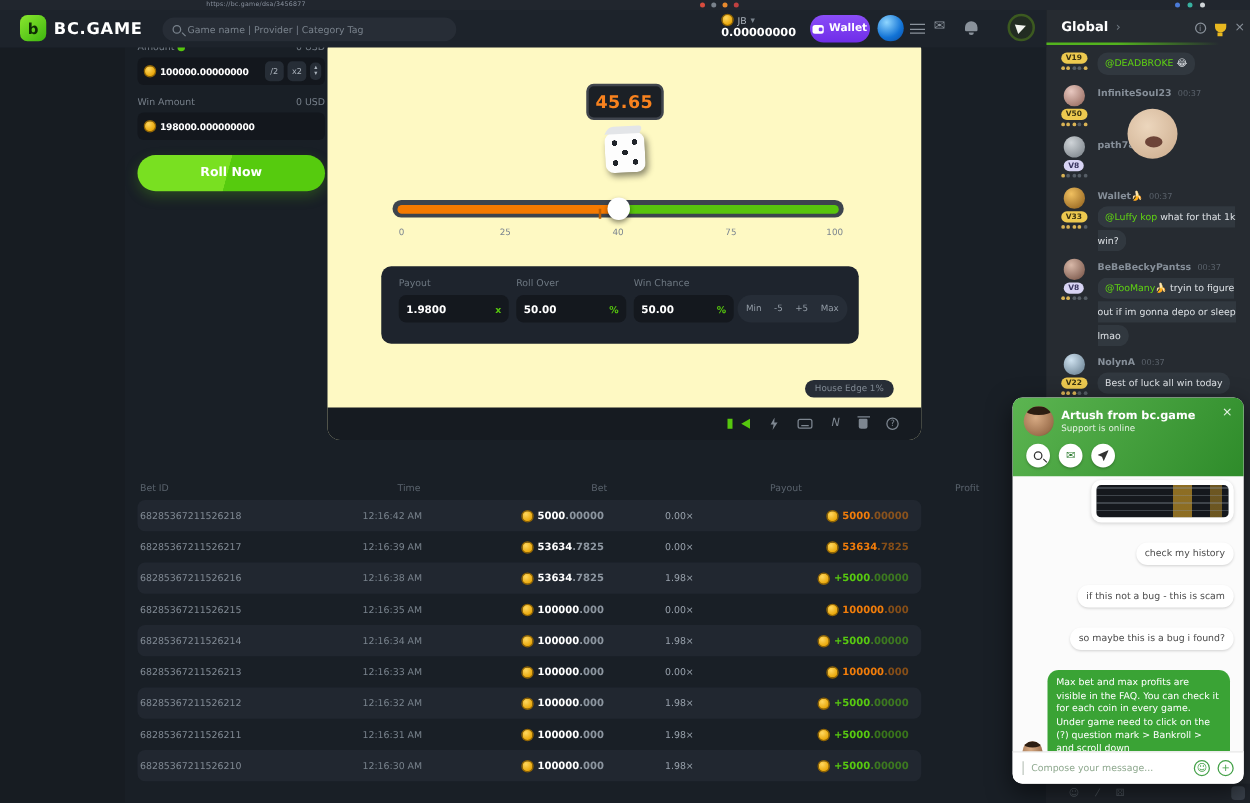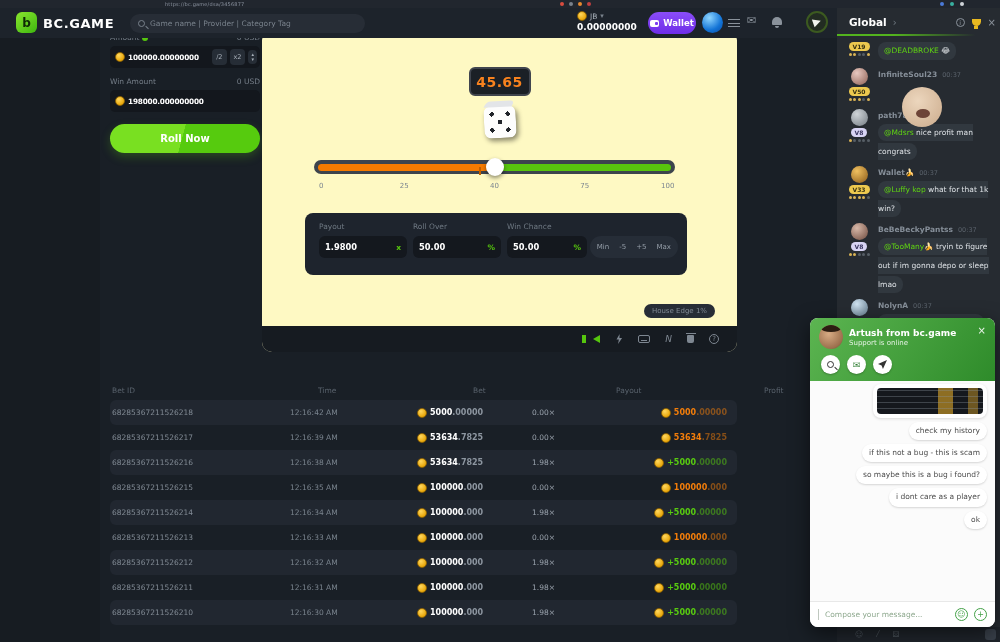--- a/index.html
+++ b/index.html
@@ -188,21 +188,21 @@
   .sup-avatar::before { content:""; position:absolute; left:2px; top:0; width:20px; height:7px; border-radius:0 0 50% 50%; background:#2c1d12; }
   .sup-name { font-size:9px; font-weight:bold; }
   .sup-status { font-size:7px; color:rgba(255,255,255,.85); margin-top:1px; }
   .sup-x { margin-left:auto; font-size:10px; color:#eaf5e9; align-self:flex-start; }
   .sup-actions { display:flex; gap:7px; margin:6px 0 1px 2px; }
   .act { width:19px; height:19px; border-radius:50%; background:#fff; display:flex; align-items:center; justify-content:center;
     color:#2e7d32; font-size:9px; box-shadow:0 1px 2px rgba(0,0,0,.25); }
   .act .search-glyph { border-color:#333; width:7px; height:7px; }
   .act .search-glyph::after { background:#333; }
   .plane { width:9px; height:9px; background:#333; clip-path:polygon(0 45%,100% 0,55% 100%,40% 60%); }
-  .sup-body { flex:1; padding:5px 8px 4px; display:flex; flex-direction:column; gap:4px; overflow:hidden; }
+  .sup-body { flex:1; padding:5px 8px 4px; display:flex; flex-direction:column; gap:16px; overflow:hidden; }
   .shot-wrap { align-self:flex-end; background:#fff; border-radius:8px; padding:4px; box-shadow:0 1px 3px rgba(0,0,0,.15); margin-top:-2px; }
   .shot { width:106px; height:26px; background:#15181d; border-radius:4px;
     background-image:
       repeating-linear-gradient(180deg, transparent 0 2px, rgba(140,150,160,.35) 2px 3.2px, transparent 3.2px 6px),
       linear-gradient(90deg, transparent 0 58%, rgba(240,180,40,.55) 58% 72%, transparent 72% 86%, rgba(240,180,40,.4) 86% 95%, transparent 95%); }
   .sup-bubble { background:#fff; border-radius:9px; padding:4px 7px; font-size:7.5px; color:#4c4c4c;
     box-shadow:0 1px 2px rgba(0,0,0,.15); align-self:flex-end; max-width:142px; line-height:1.35; }
   .sup-agent { display:flex; gap:4px; align-items:flex-end; }
   .sup-agent .sup-avatar { width:16px; height:16px; }
   .sup-agent .sup-avatar::before { left:1px; width:14px; height:5px; }
@@ -532,21 +532,20 @@
             <i></i>
             <i></i>
             <i></i>
           </span>
       </span>
       <span>
         <span class="mhead">
             <span>path78</span>
             <span class="mtime">00:37</span>
           </span>
-        <span class="bubble"><span class="mention">@Mdsrs</span><span> nice profit man congrats</span></span>
       </span>
     </div>
 
     <div class="msg">
       <span class="badge-col">
         <span class="mavatar av3"></span>
         <span class="vbadge">V33</span>
         <span class="dots">
             <i class="on"></i>
             <i class="on"></i>
@@ -657,20 +656,24 @@
     </div>
   </div>
 
   <div class="sup-body">
     <div class="shot-wrap">
         <div class="shot"></div>
       </div>
     <div class="sup-bubble">check my history</div>
     <div class="sup-bubble">if this not a bug - this is scam</div>
     <div class="sup-bubble">so maybe this is a bug i found?</div>
+    <div class="sup-agent">
+      <span class="sup-avatar"></span>
+      <span class="bubble-g">Max bet and max profits are visible in the FAQ. You can check it for each coin in every game. Under game need to click on the (?) question mark &gt; Bankroll &gt; and scroll down</span>
+    </div>
     <div class="sup-bubble">i dont care as a player</div>
     <div class="sup-bubble">ok</div>
 
   </div>
 
   <div class="sup-composer">
     <span class="caret"></span>
     <span class="comp-ph">Compose your message...</span>
     <span class="comp-ic">☺</span>
     <span class="comp-ic">+</span>

